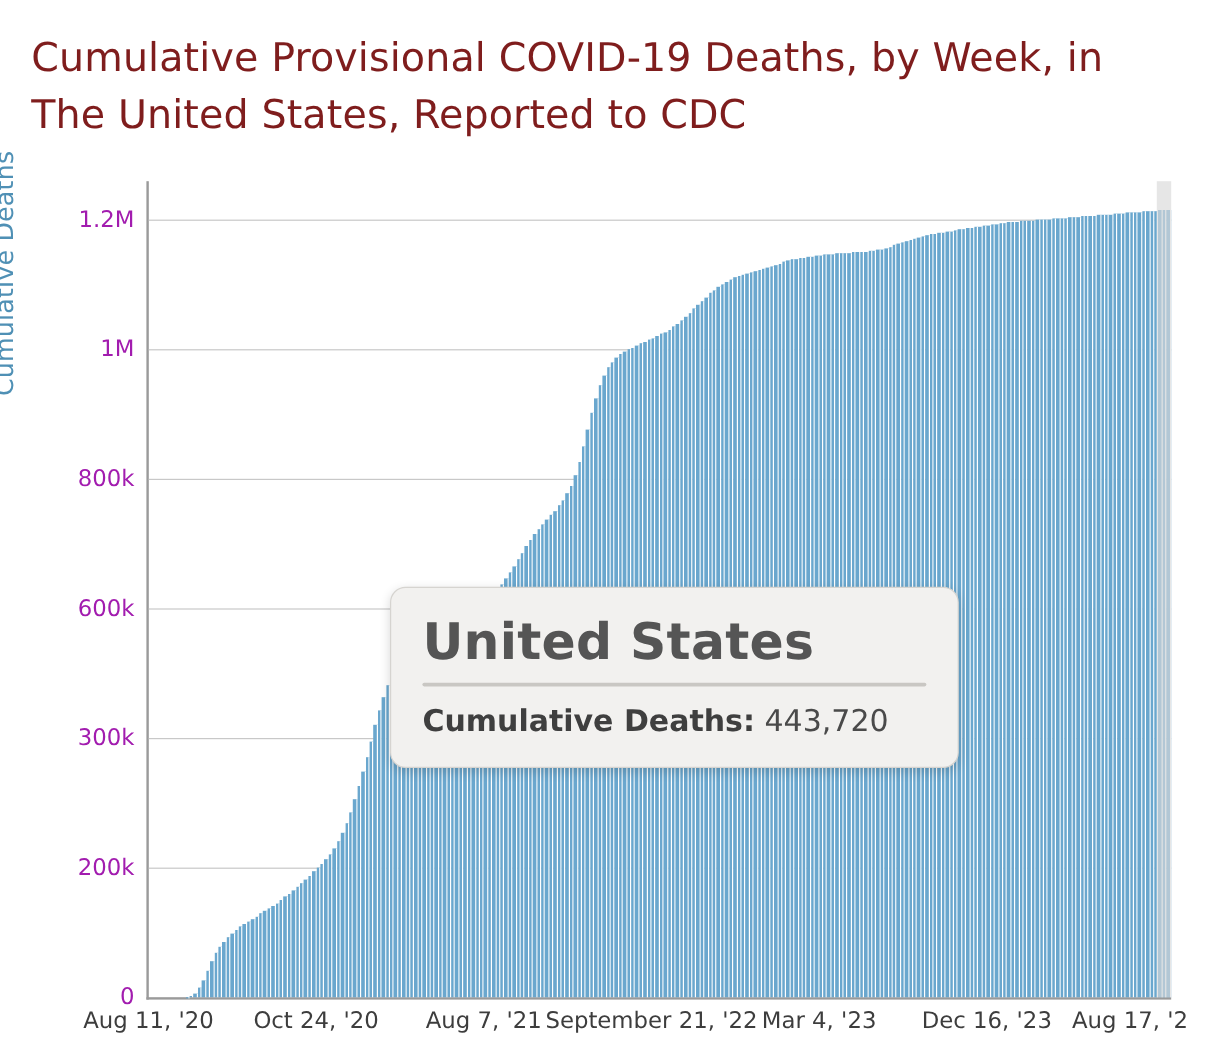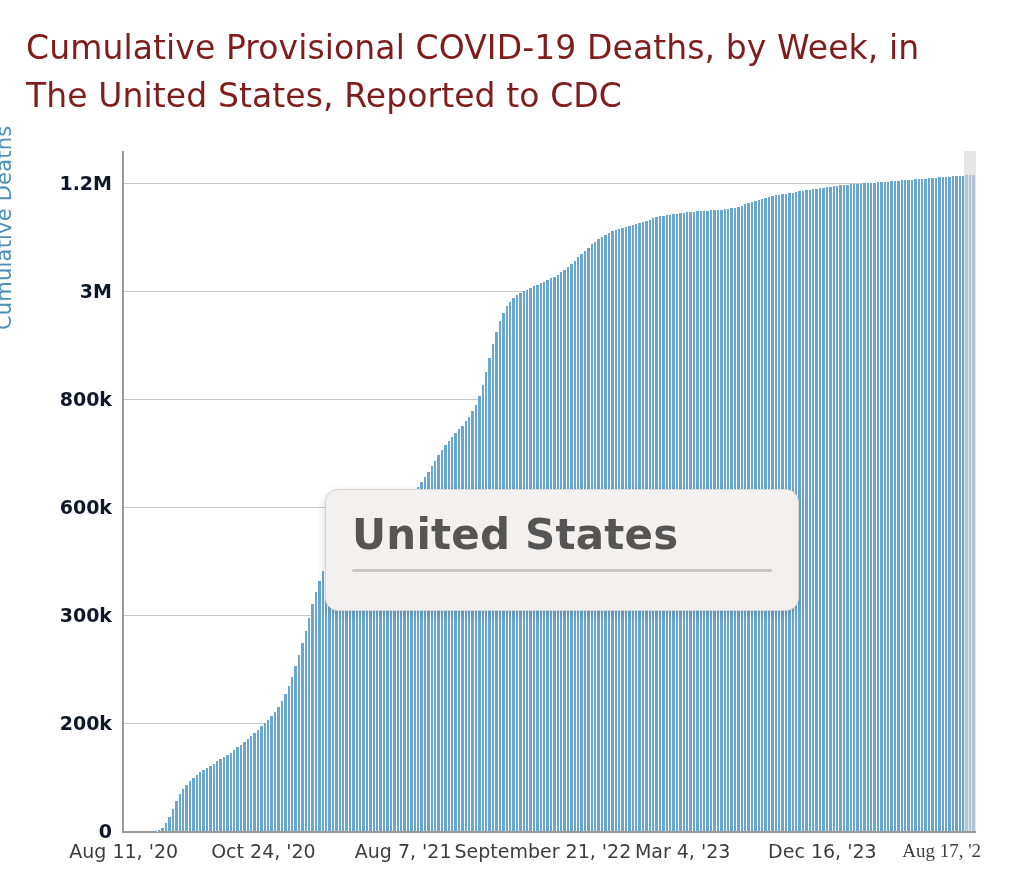--- a/index.html
+++ b/index.html
@@ -68,24 +68,23 @@
     font-size: 21px;
     color: #4f90b5;
     white-space: nowrap;
     letter-spacing: 0.2px;
   }
   .y-tick-label {
     position: absolute;
     right: 0;
     text-align: left;
     font-size: 19px;
-    color: #0f172a;
+    color: #a21caf;
     transform: translateY(-50%);
     white-space: nowrap;
-    font-weight: bold;
   }
   #y-tick-labels {
     position: absolute;
     left: 0px;
     top: 151px;
     width: 112px;
     height: 680px;
   }
   
   #x-tick-labels {
@@ -178,21 +177,21 @@
   <div id="chart-title">Cumulative Provisional COVID-19 Deaths, by Week, in The United States, Reported to CDC</div>
 
   <div id="y-axis-title">Cumulative Deaths</div>
 
   <div id="y-tick-labels">
       <div class="y-tick-label" style="top: 680px;">0</div>
       <div class="y-tick-label" style="top: 572.063px;">200k</div>
       <div class="y-tick-label" style="top: 464.127px;">300k</div>
       <div class="y-tick-label" style="top: 356.19px;">600k</div>
       <div class="y-tick-label" style="top: 248.254px;">800k</div>
-      <div class="y-tick-label" style="top: 140.317px;">3M</div>
+      <div class="y-tick-label" style="top: 140.317px;">1M</div>
       <div class="y-tick-label" style="top: 32.381px;">1.2M</div>
     </div>
 
   <div id="plot-area">
     <div id="gridlines">
         <div class="gridline" style="top: 572.063px;"></div>
         <div class="gridline" style="top: 464.127px;"></div>
         <div class="gridline" style="top: 356.19px;"></div>
         <div class="gridline" style="top: 248.254px;"></div>
         <div class="gridline" style="top: 140.317px;"></div>
@@ -453,21 +452,25 @@
     <div id="right-edge-band"></div>
   </div>
 
   <div id="x-tick-labels">
       <div class="x-tick-label" style="left: 123.704px;">Aug 11, '20</div>
       <div class="x-tick-label" style="left: 263.432px;">Oct 24, '20</div>
       <div class="x-tick-label" style="left: 403.16px;">Aug 7, '21</div>
       <div class="x-tick-label" style="left: 542.888px;">September 21, '22</div>
       <div class="x-tick-label" style="left: 682.616px;">Mar 4, '23</div>
       <div class="x-tick-label" style="left: 822.344px;">Dec 16, '23</div>
-      <div class="x-tick-label" style="left: 941.624px; font-family: Liberation Serif, serif;">Aug 17, '2</div>
+      <div class="x-tick-label" style="left: 941.624px;">Aug 17, '2</div>
     </div>
 
   <div id="tooltip">
     <div id="tooltip-title">United States</div>
     <div id="tooltip-divider"></div>
+    <div class="tooltip-row">
+      <span class="tooltip-key">Cumulative Deaths:</span>
+      <span class="tooltip-val">443,720</span>
+    </div>
   </div>
 
 </div>
 
 </body></html>

